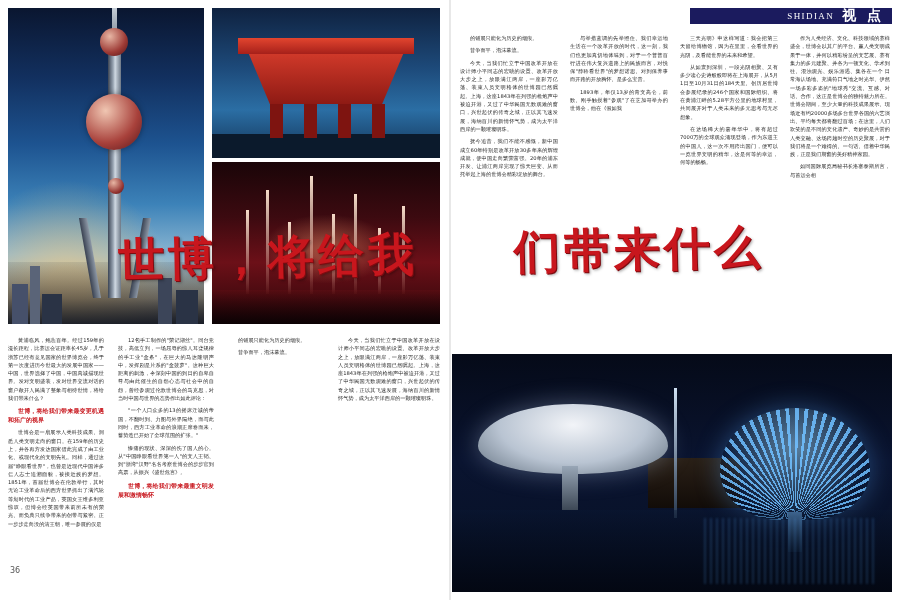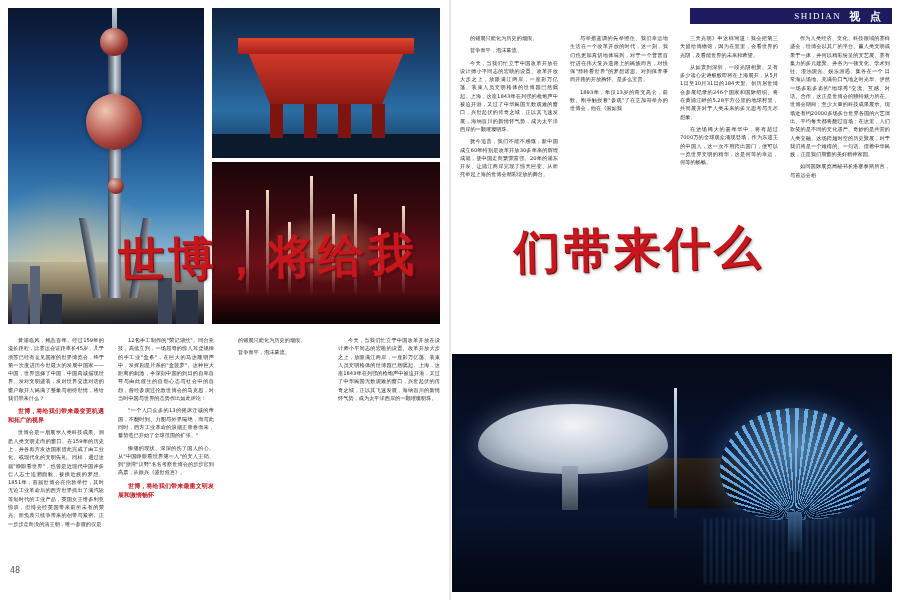--- a/index.html
+++ b/index.html
@@ -19,21 +19,21 @@
   .header-bar{
     position:absolute;left:690px;top:8px;width:202px;height:16px;
     background:#1b1b5e;display:flex;align-items:center;justify-content:flex-end;
     padding-right:8px;box-sizing:border-box;
   }
   .header-bar .hdr-en{
     color:#ffffff;font-family:"Liberation Serif","DejaVu Serif",serif;
     font-size:9px;letter-spacing:1.4px;margin-right:8px;
   }
   .header-bar .hdr-cn{
-    color:#ffffff;font-size:11px;letter-spacing:3px;font-weight:bold;
+    color:#ffffff;font-size:14px;letter-spacing:3px;font-weight:bold;
   }
 
   
   .photo{position:absolute;overflow:hidden;}
 
   
   .ph1{left:8px;top:8px;width:196px;height:316px;
     background:
       radial-gradient(circle at 30% 88%, rgba(255,205,120,.55) 0 6%, rgba(255,205,120,0) 34%),
       linear-gradient(#0a1630 0%,#12305f 22%,#1d5390 43%,#3c82b8 62%,#8bb6d2 78%,#d9c9a8 92%,#7a6a55 100%);
@@ -257,15 +257,15 @@
     <p>三天光明》申这样写道：我会把第三天留给博物馆，因为在里里，会看世界的光阴，及看能世界的未来和希望。</p>
     <p>从如寰到深圳，一段光阴相聚、又有多少读心史诗般般即将在上海展开，从5月1日至10月31日的184天里、创历居世博会参展纪录的246个国家和国际组织、将在黄浦江畔的5.28平方公里的地球村里，共同展开对于人类未来的多元思考与无尽想象。</p>
     <p>在达场稀大的嘉年华中，将有超过7000万的全球观众涌现登场，作为东道主的中国人，这一次不用跨出国门，便可以一览世界文明的精华，这是何等的幸运，何等的畅畅。</p>
   </div>
 
   <div class="col colR4">
     <p>作为人类经济、文化、科技领域的赛样盛会，世博会以其广的平台、赢人类文明成果于一体，并何以精彩纷呈的文艺展、赛有集力的多元建聚、并各为一顿文化、学术到往、混浊观光、娱乐游遇、集各在一个 日常海认场地、充满符口气地之时光华、伊然一场多彩多姿的"地球秀"交流、互感、对话、合作，这正是世博会的独特魅力所在。世博会期间，至少大量的科技成果展示、现场近有约20000多场多台世界各国的六艺演出、平均每天都将翻过百场；在这里，人们欢笑的是不同的文化遗产、奇妙的是共赏的人类交融、这场跨越时空的历史聚展，对于我们将是一个难得的、一句话、借着中华民族，正是我们期窗的美好精神家园。</p>
     <p>如同国际展览局秘书长洛塞泰斯所言，与首运会相</p>
   </div>
 
-  <div class="folio">48</div>
+  <div class="folio">36</div>
 
 </div>
 
 </body></html>

